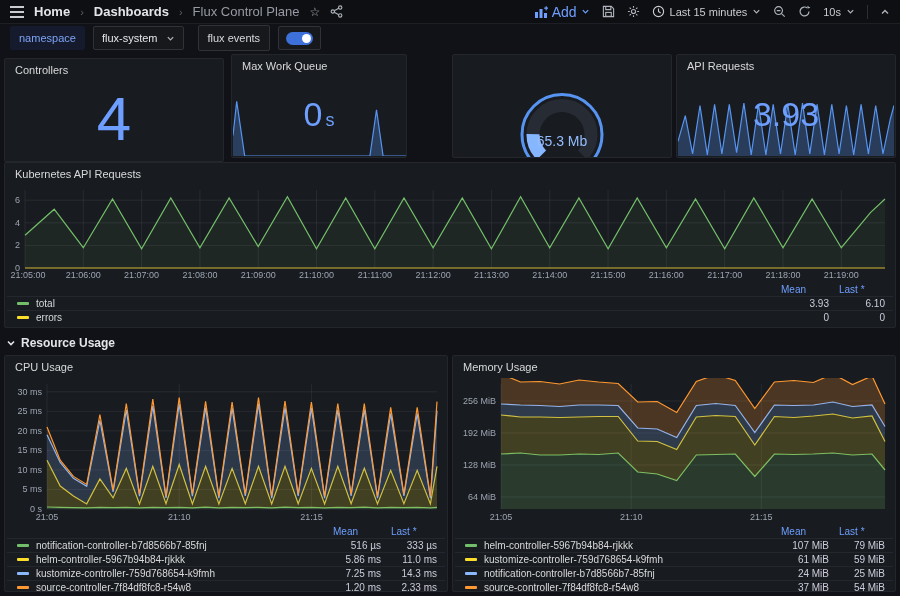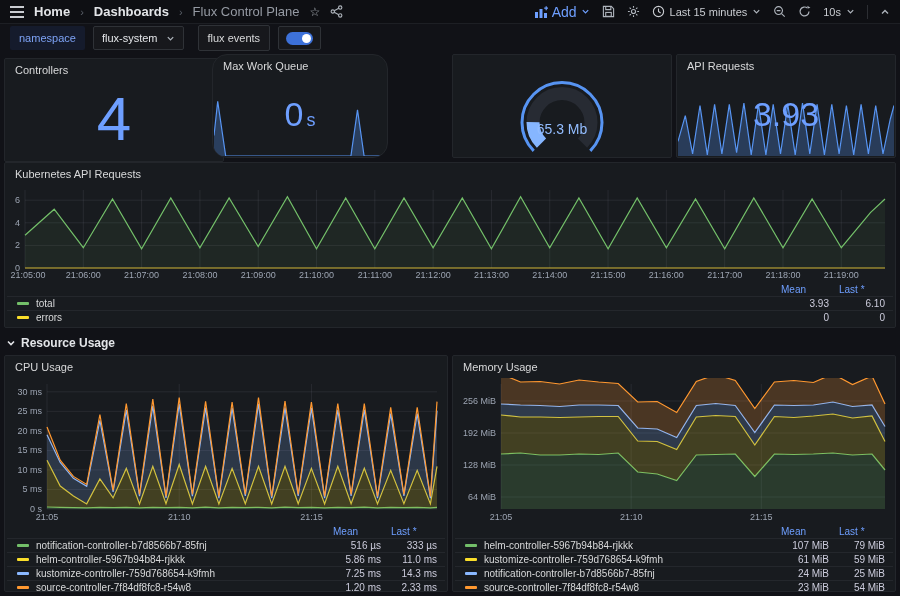--- a/index.html
+++ b/index.html
@@ -33,40 +33,40 @@
   .toggle-box { background:#17181c; border:1px solid #2f3237; height:24px; display:flex; align-items:center;
     padding:0 7px; border-radius:2px; cursor:pointer; }
   .toggle { position:relative; width:27px; height:13px; border-radius:8px; background:#3d71d9; }
   .toggle .knob { position:absolute; right:2px; top:2px; width:9px; height:9px; border-radius:50%; background:#fff; }
 
   
   .dash { position:absolute; top:52px; left:0; right:0; bottom:0; }
   .panel { position:absolute; background:#181b1f; border:1px solid #23262b; border-radius:2px; overflow:hidden; }
   .p-title { font-size:11px; font-weight:500; color:#d8d9da; padding:5px 0 0 10px; height:22px; }
   .p1 { left:4px;  top:6px; width:220px; height:104px; }
-  .p2 { left:212px; top:2px; width:176px; height:104px;border-radius:15px; }
+  .p2 { left:231px; top:2px; width:176px; height:104px; }
   .p3 { left:452px; top:2px; width:220px; height:104px; }
   .p4 { left:676px; top:2px; width:220px; height:104px; }
   .p5 { left:4px; top:110px; width:892px; height:166px; }
   .sec { position:absolute; left:6px; top:281px; height:20px; display:flex; align-items:center; gap:5px;
     font-size:12px; font-weight:700; color:#e3e5e8; cursor:pointer; }
   .p6 { left:4px;  top:303px; width:444px; height:237px; }
   .p7 { left:452px; top:303px; width:444px; height:237px; }
 
   .stat-value { position:absolute; left:0; right:0; top:58%; transform:translateY(-50%);
     text-align:center; color:#6e9fff; font-weight:500; z-index:3; }
   .v-big { font-size:62px; }
   .v-med { font-size:34px; }
   .v-unit { font-size:18px; margin-left:3px; }
 
   .spark { position:absolute; left:1px; right:1px; bottom:1px; z-index:1; }
   .spark-q { height:60px; }
   .spark-a { height:57px; }
 
-  .gauge-wrap { position:absolute; left:50%; top:20px; transform:translateX(-50%); width:130px; height:82px; }
+  .gauge-wrap { position:absolute; left:50%; top:32px; transform:translateX(-50%); width:130px; height:82px; }
   .gauge-value { position:absolute; left:0; right:0; top:56%; text-align:center;
     font-size:14px; color:#93bdff; z-index:2; }
 
   .chart { position:absolute; }
   .chart-k8s { left:2px; right:2px; top:22px; height:97px; }
   .chart-lg  { left:2px; right:2px; top:22px; height:146px; }
   .chart svg .tick, .tick { fill:#9da5b3; font-size:9px; }
 
   .legend { position:absolute; left:2px; right:2px; }
   .legend-k8s { top:120px; }
@@ -428,21 +428,21 @@
             </div>
             <div class="lrow">
               <span class="sw" style="background:#8AB8FF"></span>
               <span class="lname">notification-controller-b7d8566b7-85fnj</span>
               <span class="lval">24 MiB</span>
               <span class="lval last">25 MiB</span>
             </div>
             <div class="lrow">
               <span class="sw" style="background:#FF9830"></span>
               <span class="lname">source-controller-7f84df8fc8-r54w8</span>
-              <span class="lval">23 MiB</span>
+              <span class="lval">37 MiB</span>
               <span class="lval last">54 MiB</span>
             </div>
           </div>
       </div>
     </section>
 
   </main>
 </div>
 
 </body></html>

